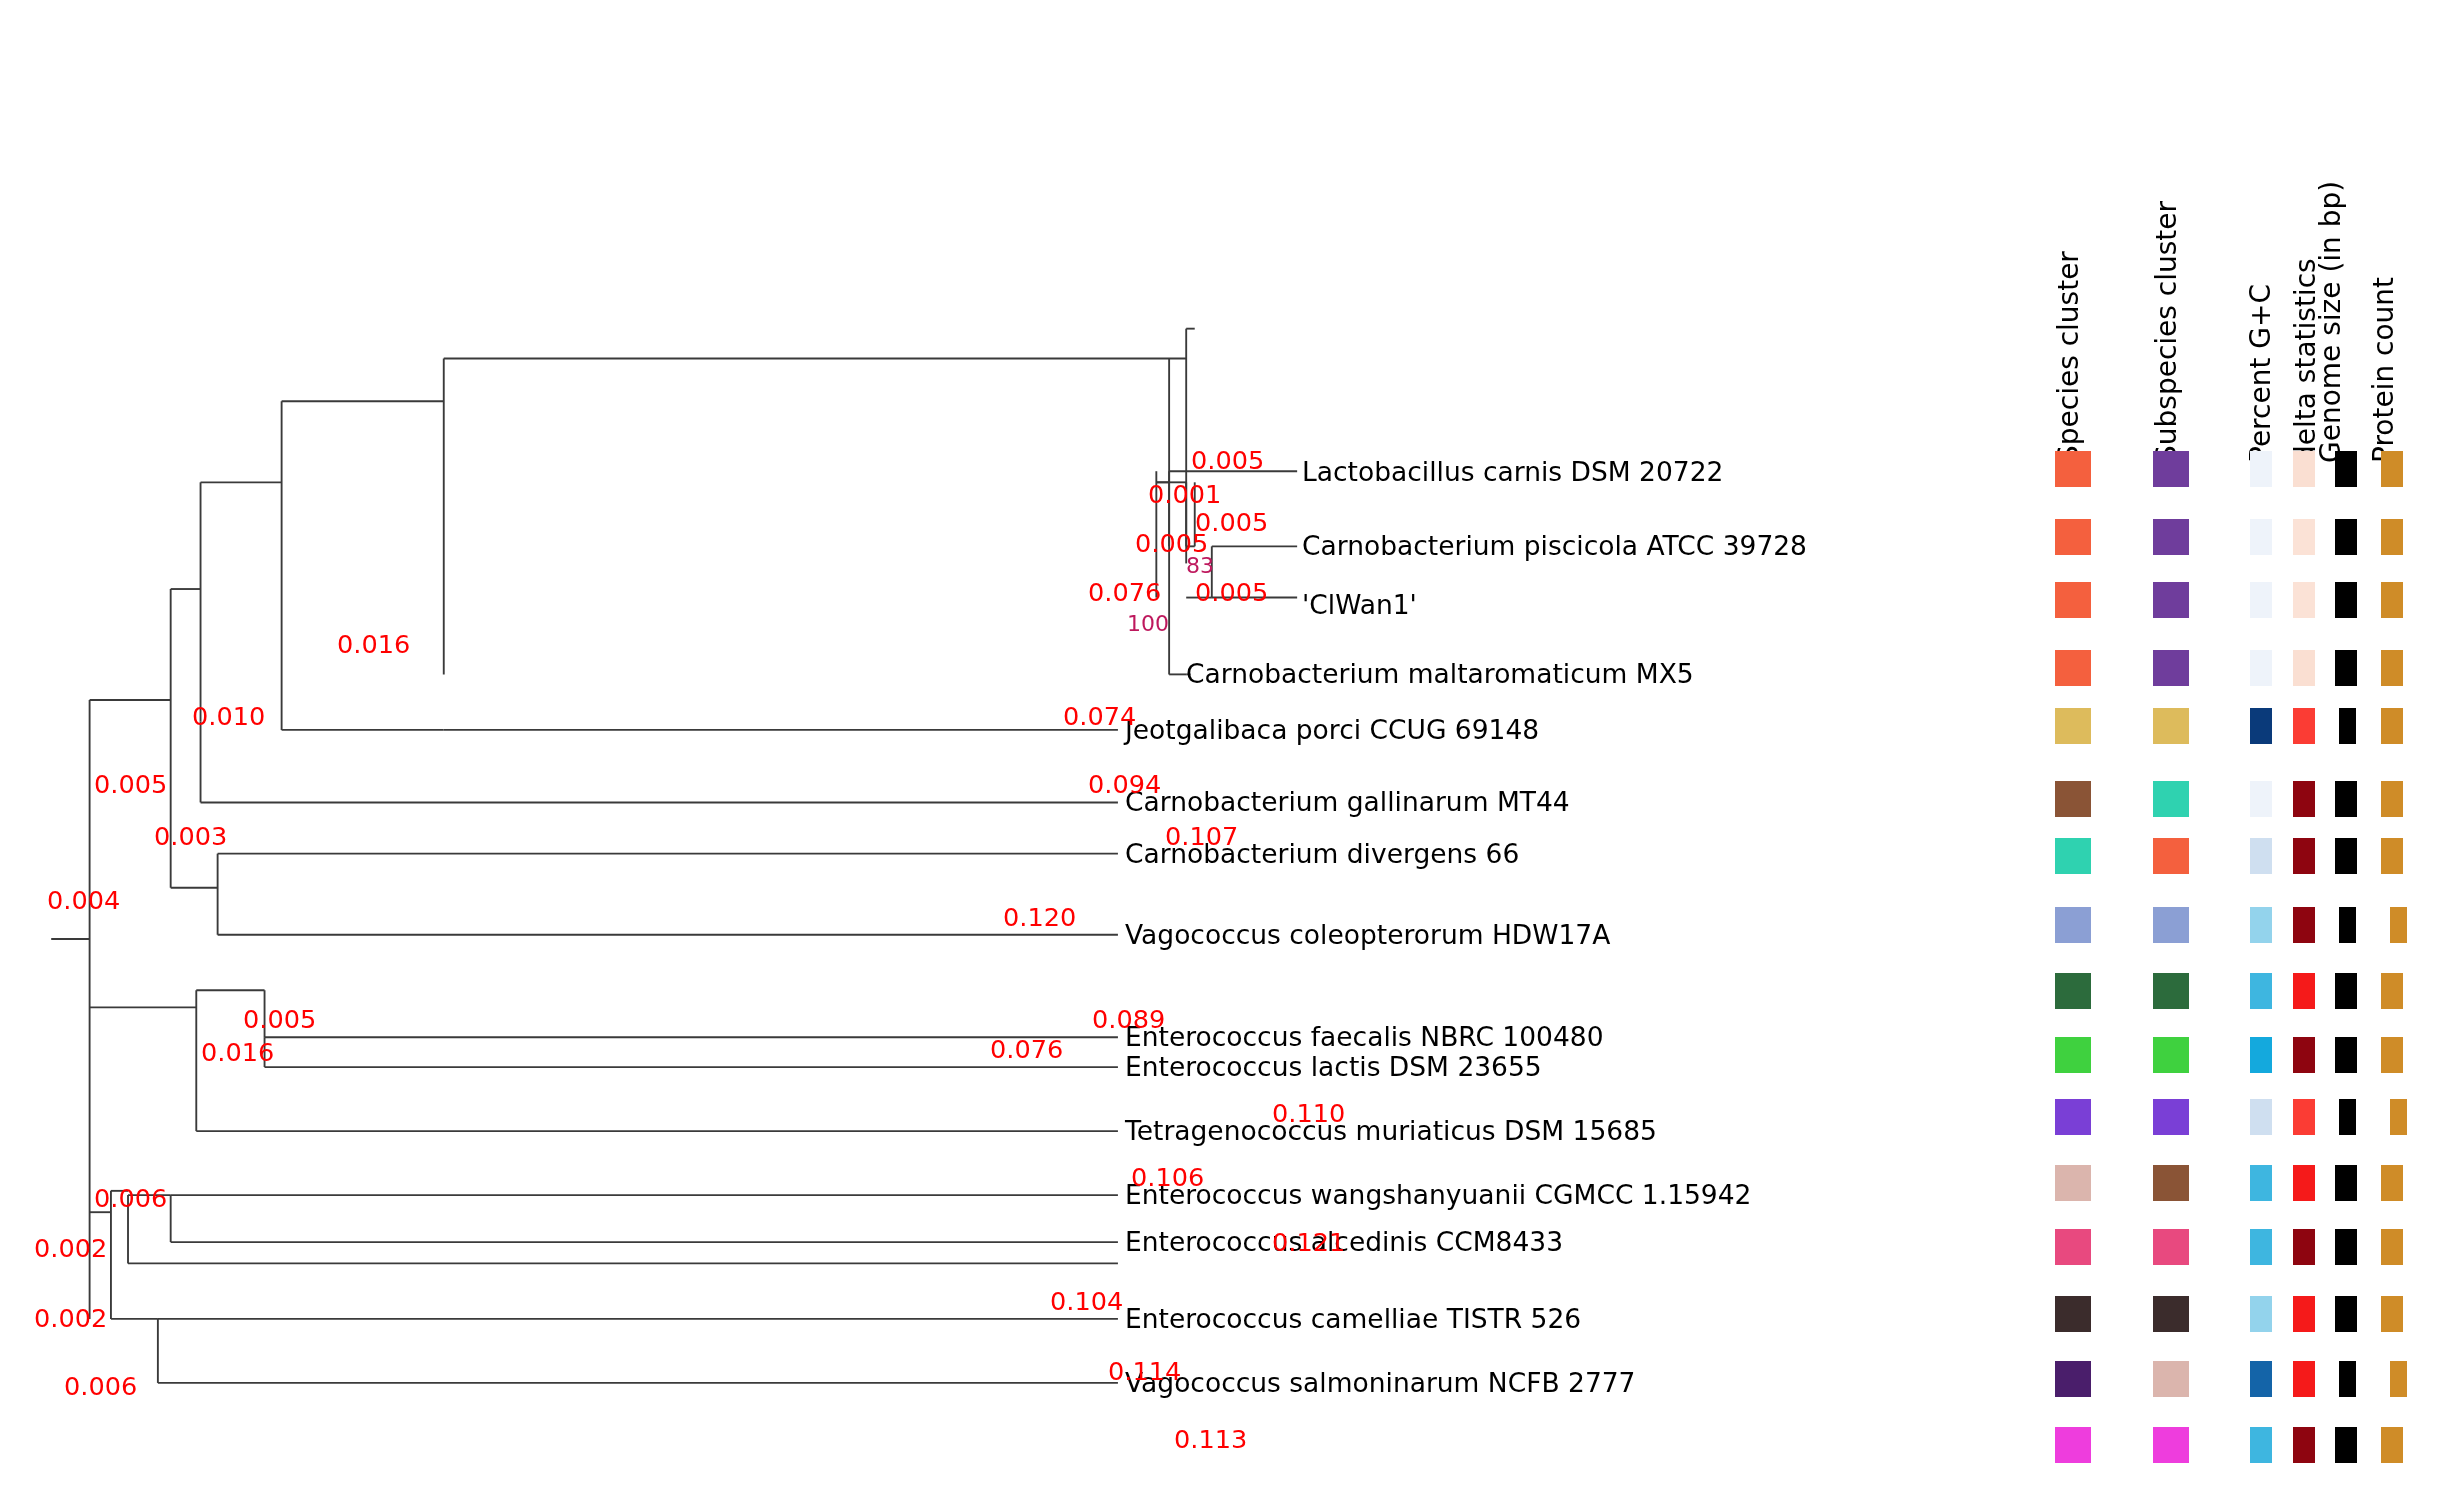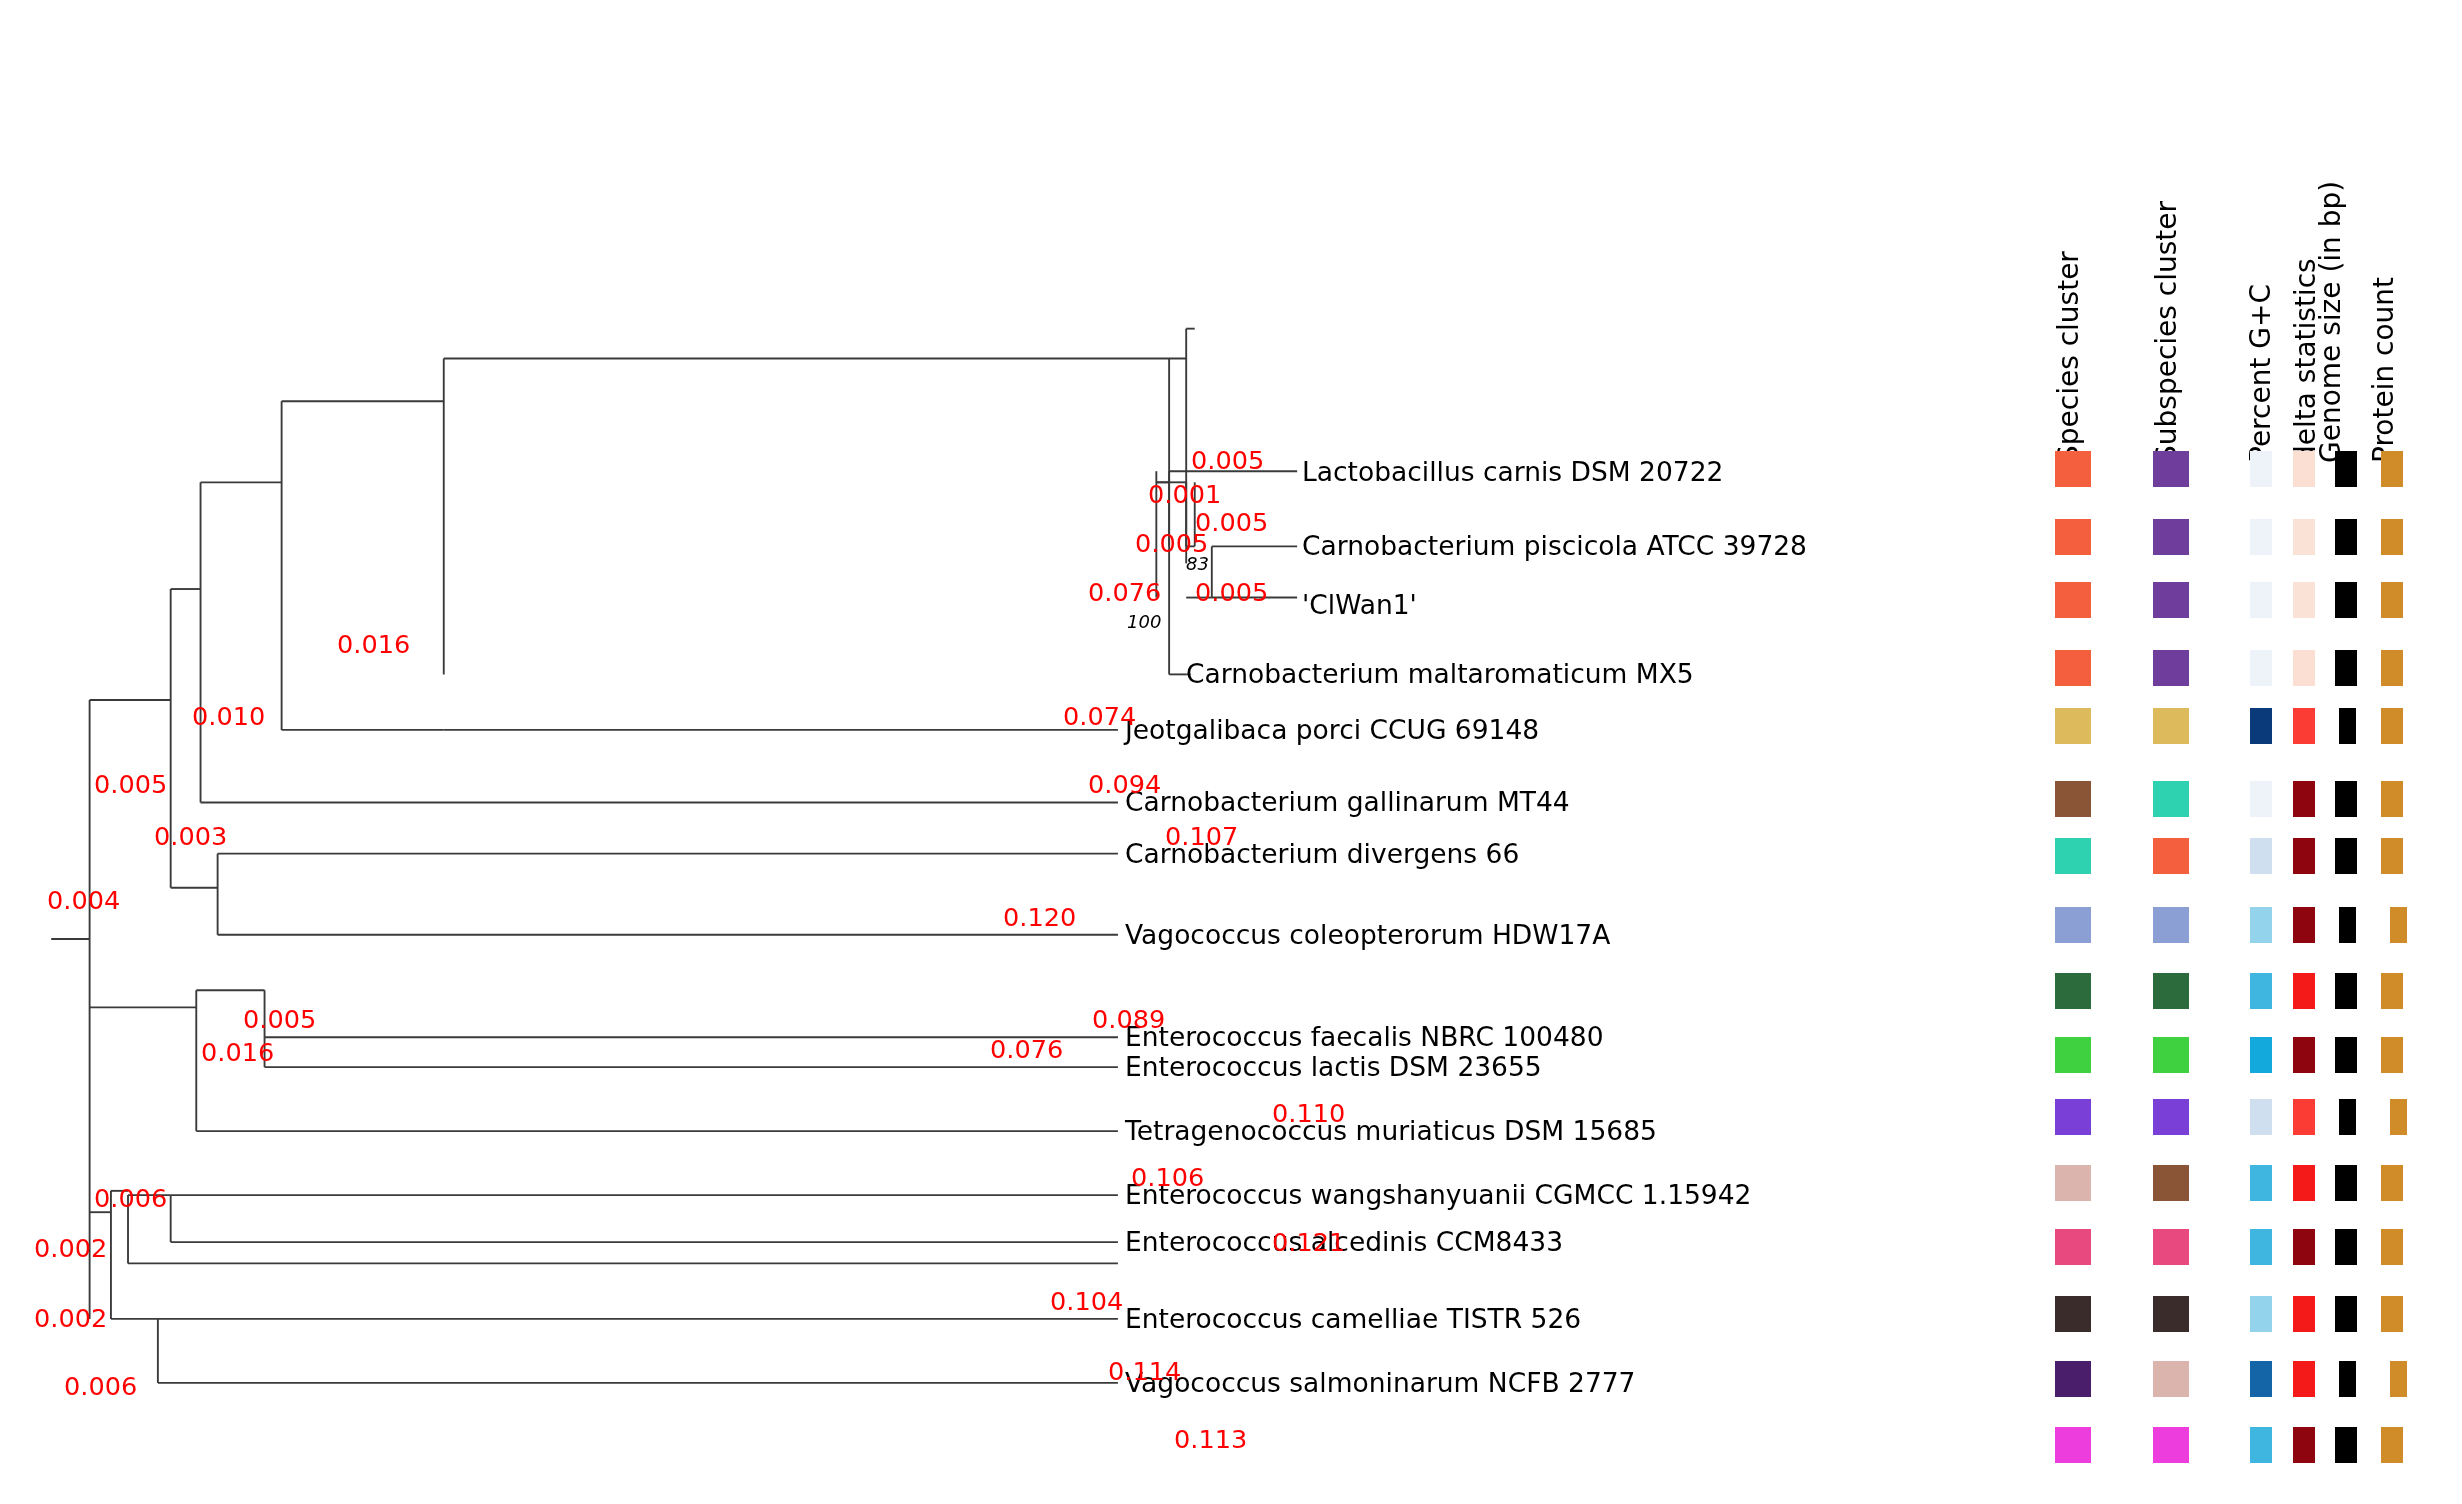--- a/index.html
+++ b/index.html
@@ -45,26 +45,25 @@
   .branch-length {
     position: absolute;
     font-size: 25.6px;
     color: #ff0000;
     white-space: nowrap;
     line-height: 1;
     font-family: "DejaVu Sans", sans-serif;
   }
   .support-value {
     position: absolute;
-    font-size: 18px;
-    color: #000000;
+    font-size: 22px;
+    color: #be185d;
     white-space: nowrap;
     line-height: 1;
     font-family: "DejaVu Sans", sans-serif;
-    font-style: italic;
   }
   
   .col-header {
     position: absolute;
     font-size: 28px;
     color: #000000;
     white-space: nowrap;
     transform-origin: left bottom;
     transform: rotate(-90deg);
     line-height: 1;

